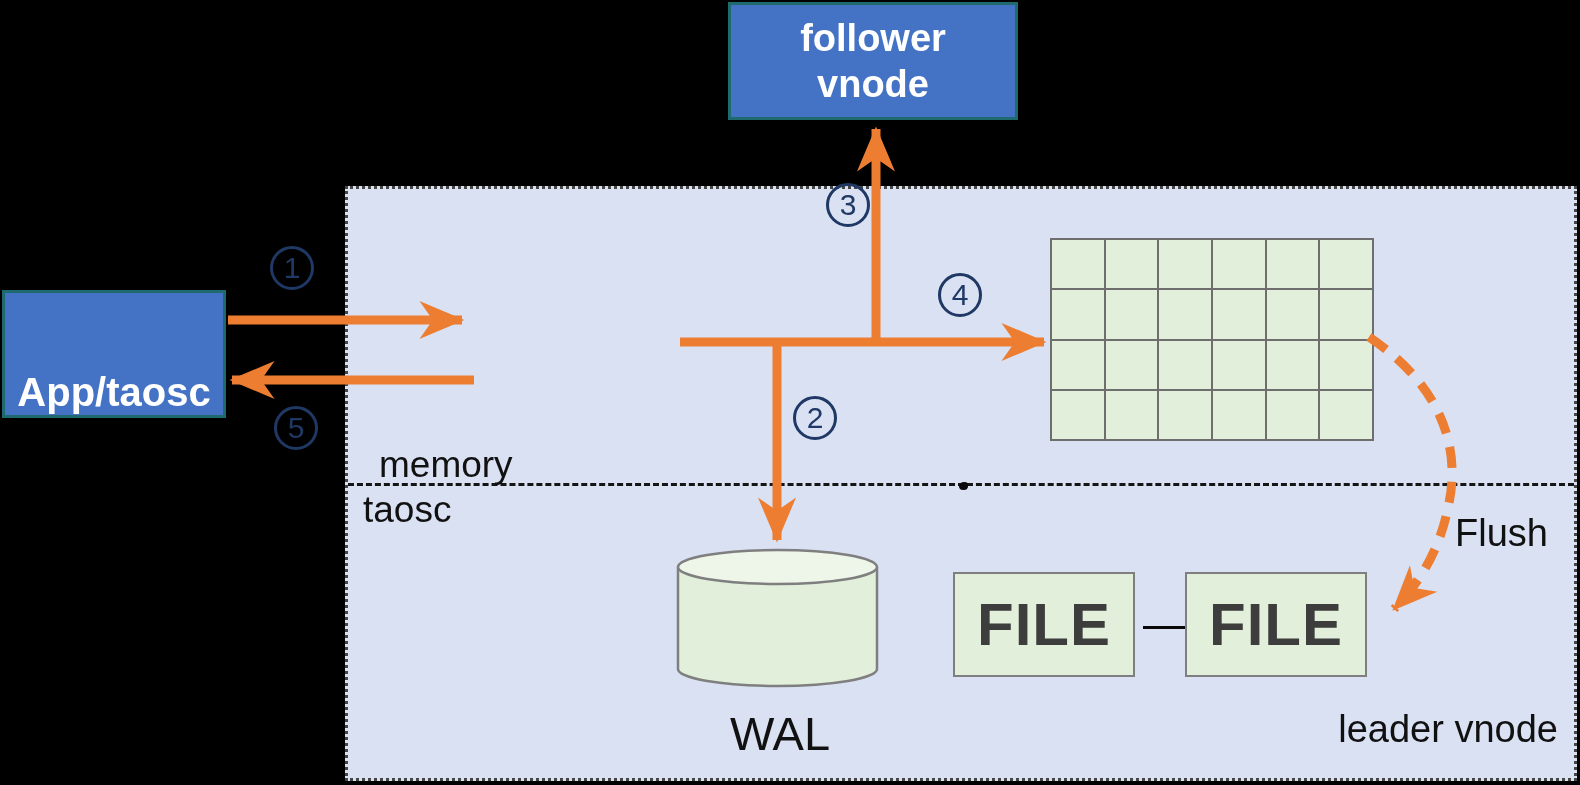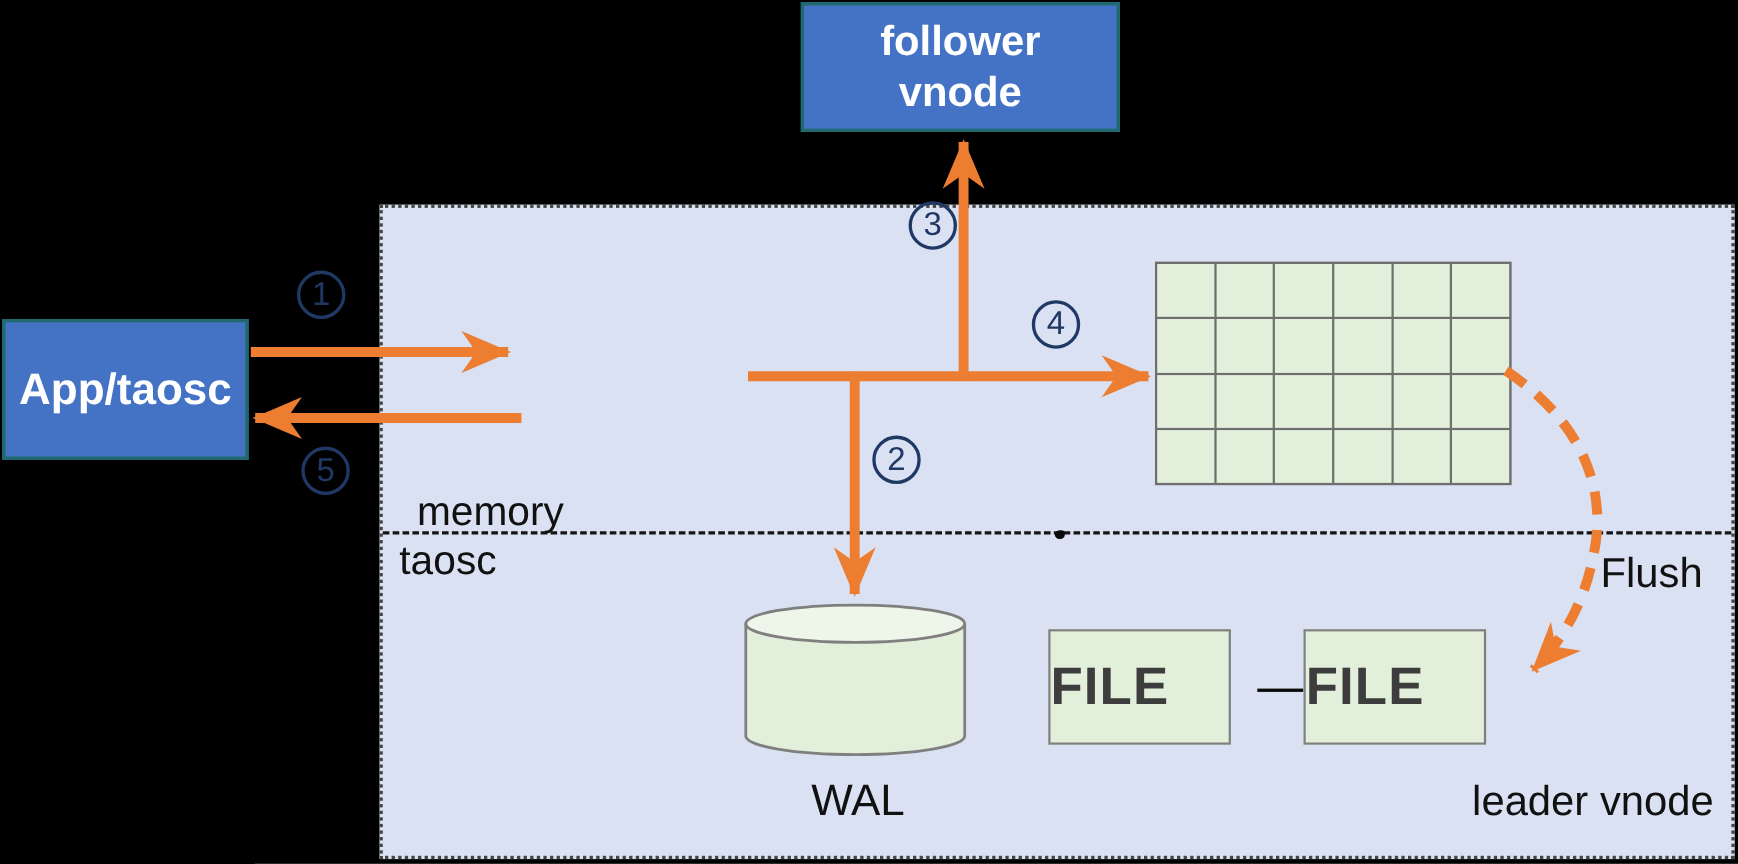--- a/index.html
+++ b/index.html
@@ -13,53 +13,53 @@
     background:var(--background);
     font-family:"Liberation Sans", sans-serif;
   }
   
   .blue-box{
     position:absolute; background:var(--box-blue); border:3px solid var(--box-blue-border);
     box-sizing:border-box; display:flex; align-items:center; justify-content:center;
     color:#ffffff; font-weight:bold; text-align:center;
   }
   .follower-box{left:728px; top:2px; width:290px; height:118px; font-size:38px; line-height:46px; flex-direction:column;}
-  .app-box{left:2px; top:290px; width:224px; height:128px; font-size:40px;}
+  .app-box{left:2px; top:290px; width:224px; height:128px; font-size:40px;align-items:flex-end;}
   
   .panel{
     position:absolute; left:345px; top:186px; width:1232px; height:595px;
     background:var(--panel-bg); border:3px dotted #454545; box-sizing:border-box;
   }
   .panel-label{position:absolute; color:var(--text-black); font-size:38px; white-space:nowrap;}
   .mem-label{left:15px; top:255px; font-size:37px;margin-left:16px;}
   .disk-label{left:15px; top:300px; font-size:37px;}
-  .wal-label{left:352px; top:517px; width:160px; text-align:center; font-size:40px;}
-  .flush-label{left:1107px; top:312px;}
+  .wal-label{left:352px; top:517px; width:160px; text-align:center; font-size:47px;}
+  .flush-label{left:1107px; top:323px;}
   .leader-label{right:16px; top:519px;margin-left:32px;}
   .divider{position:absolute; left:0; top:294px; width:100%; height:0; border-top:3px dashed #151515;}
   .divider-dot{position:absolute; left:611px; top:293px; width:9px; height:8px; background:#0a0a0a; border-radius:60% 40% 50% 50%;}
   
   .write-circle{
     position:absolute; left:122px; top:60px; width:214px; height:188px;
     background:var(--shape-green); border:2.5px solid #6f6f6f; border-radius:50%;
     box-sizing:border-box; display:flex; align-items:center; justify-content:center;
     color:var(--text-dark); font-size:44px; font-weight:bold;
   }
   
   .memtable{
     position:absolute; left:702px; top:49px; width:324px; height:203px;
     display:grid; gap:2px; background:#6e6e6e; border:2px solid #6e6e6e; box-sizing:border-box;
   }
   .memcell{background:var(--shape-green);}
   
   .file-box{
-    position:absolute; width:166px; height:105px; background:var(--shape-green);
+    position:absolute; width:182px; height:105px; background:var(--shape-green);
     border:2.5px solid var(--shape-border); box-sizing:border-box;
-    display:flex; align-items:center; justify-content:flex-start;
-    color:var(--text-dark); font-size:48px; font-weight:bold; letter-spacing:1px;
+    display:flex; align-items:center; justify-content:center;
+    color:var(--text-dark); font-size:60px; font-weight:bold; letter-spacing:1px;
   }
   .file-1{left:605px; top:383px;}
   .file-2{left:837px; top:383px;}
   .file-connector{position:absolute; left:795px; top:437px; width:42px; height:3px; background:#0a0a0a;}
   
   .step{
     position:absolute; width:44px; height:44px; border:3px solid var(--navy); border-radius:50%;
     box-sizing:border-box; display:flex; align-items:center; justify-content:center;
     color:var(--navy); font-size:30px; background:transparent;
   }

